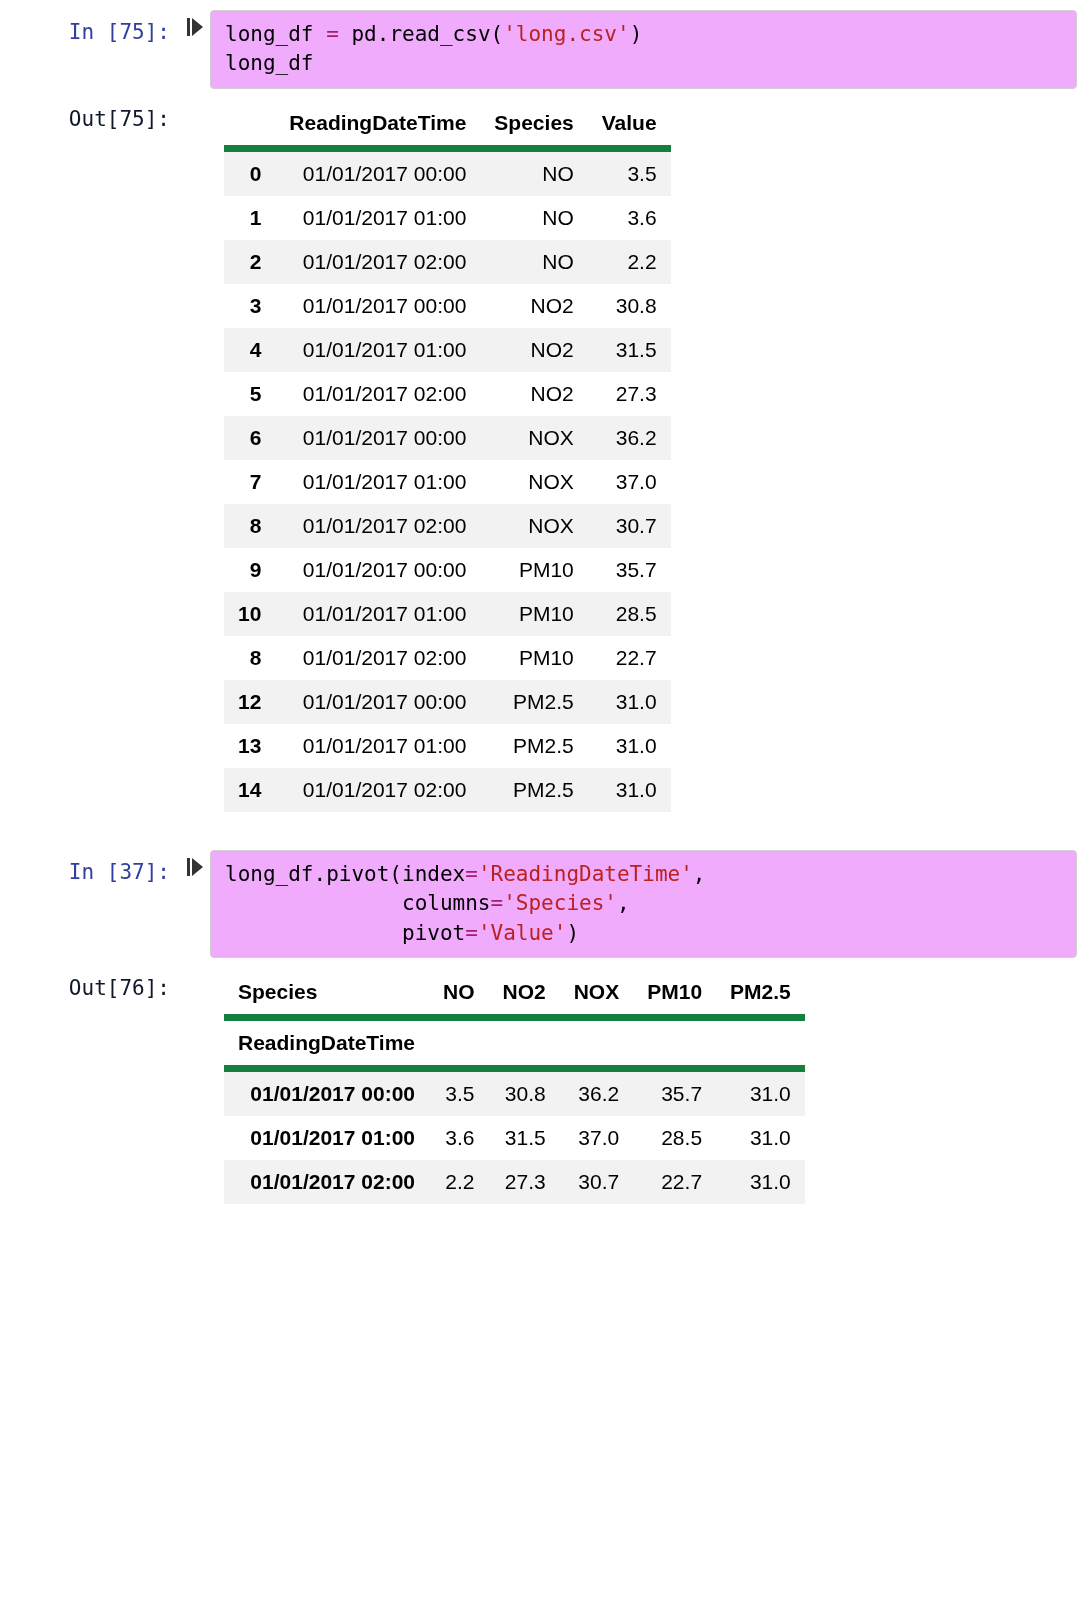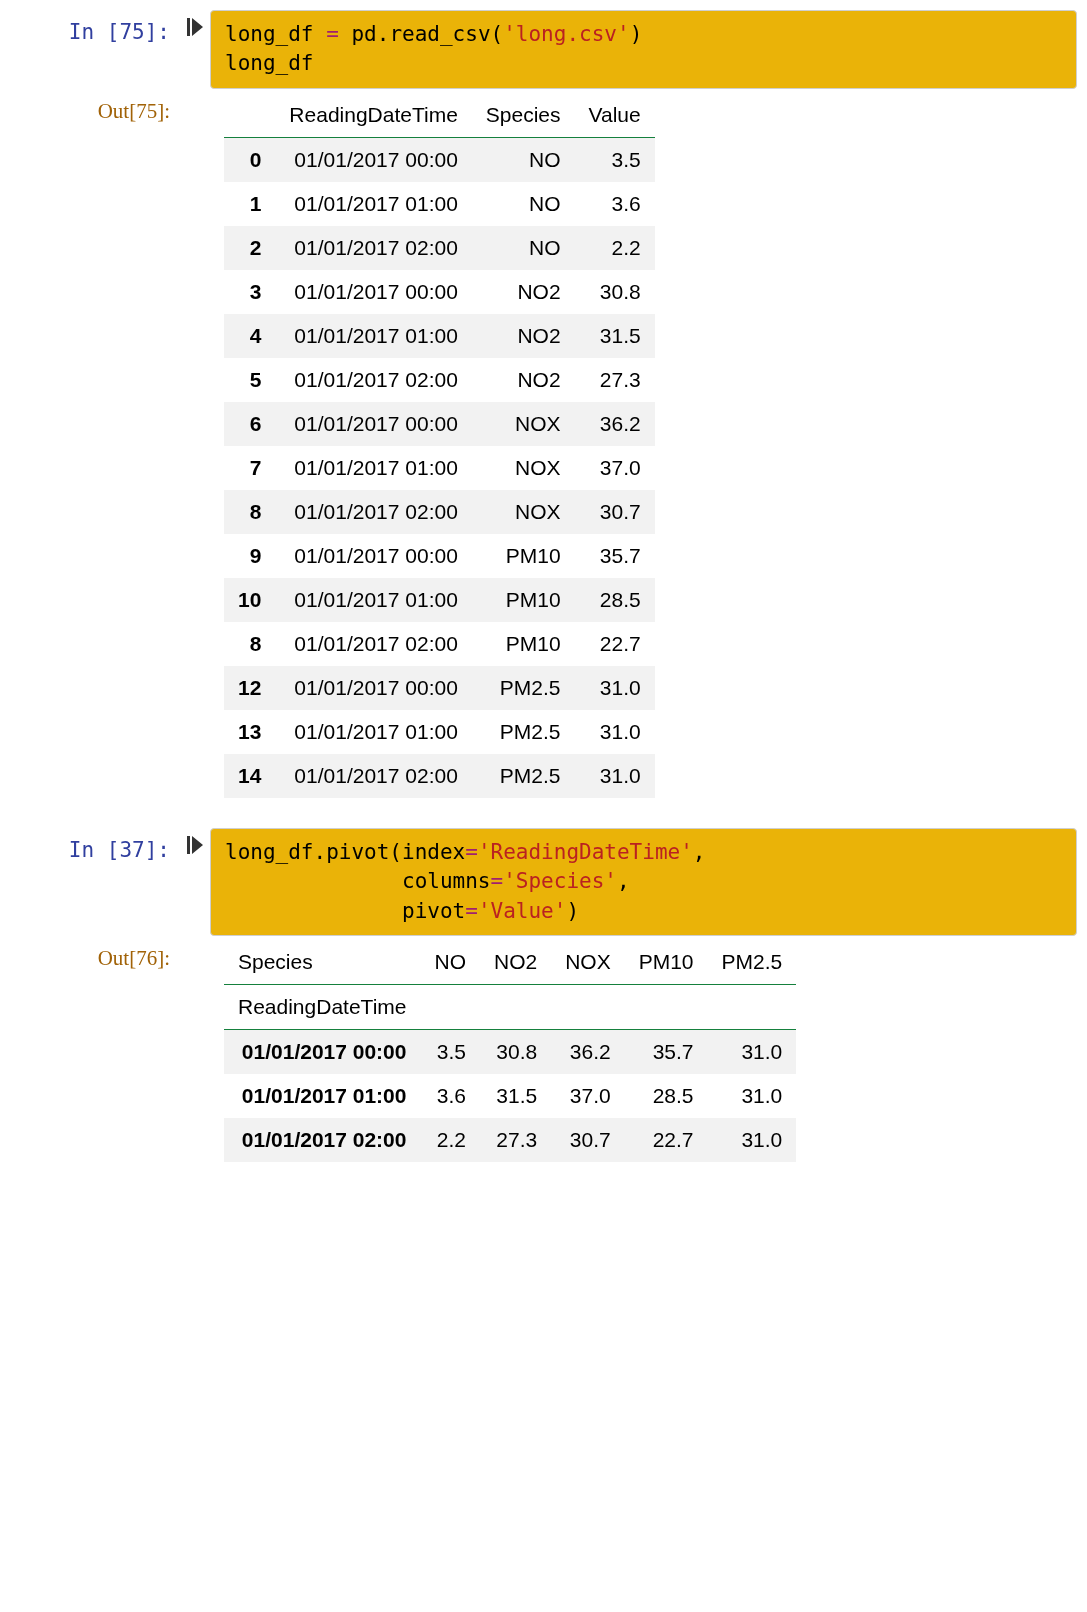--- a/index.html
+++ b/index.html
@@ -5,50 +5,50 @@
     body {
       margin: 0;
       padding: 10px;
       font-family: "Helvetica Neue", Helvetica, Arial, sans-serif;
       font-size: 21px;
       color: #000;
       background: #fff;
     }
     .cell {
       display: flex;
+      margin-bottom: 8px;
     }
     .prompt {
       width: 160px;
       min-width: 160px;
       text-align: right;
       padding: 8px 10px 8px 0;
       font-family: "DejaVu Sans Mono", Menlo, Consolas, monospace;
       font-size: 21px;
       line-height: 1.4;
     }
     .prompt-in {
       color: #303F9F;
     }
     .prompt-out {
-      color: #a16207;
-      font-family: Liberation Serif, serif;
+      color: #0f172a;
     }
     .run-area {
       width: 30px;
       display: flex;
       align-items: flex-start;
       justify-content: center;
       padding-top: 8px;
     }
     .run-icon svg {
       display: block;
     }
     .input-area {
       flex: 1;
-      background: #eab308;
+      background: #f0abfc;
       border: 1px solid #cfcfcf;
       border-radius: 4px;
       padding: 9px 14px;
       font-family: "DejaVu Sans Mono", Menlo, Consolas, monospace;
       font-size: 21px;
       line-height: 1.4;
       white-space: pre;
     }
     .code-str { color: #ba2121; }
     .code-op { color: #a02070; }
@@ -59,22 +59,22 @@
     table.dataframe {
       border-collapse: collapse;
       font-size: 21px;
     }
     table.dataframe th, table.dataframe td {
       padding: 10px 14px;
       text-align: right;
       font-weight: normal;
     }
     table.dataframe thead th {
-      font-weight: normal;
-      border-bottom: 1px solid #15803d;
+      font-weight: bold;
+      border-bottom: 7px solid #15803d;
     }
     table.dataframe tbody th {
       font-weight: bold;
     }
     table.dataframe tbody tr:nth-child(odd) {
       background: #f2f2f2;
     }
     .pivot-col-head th {
       font-weight: bold;
     }

